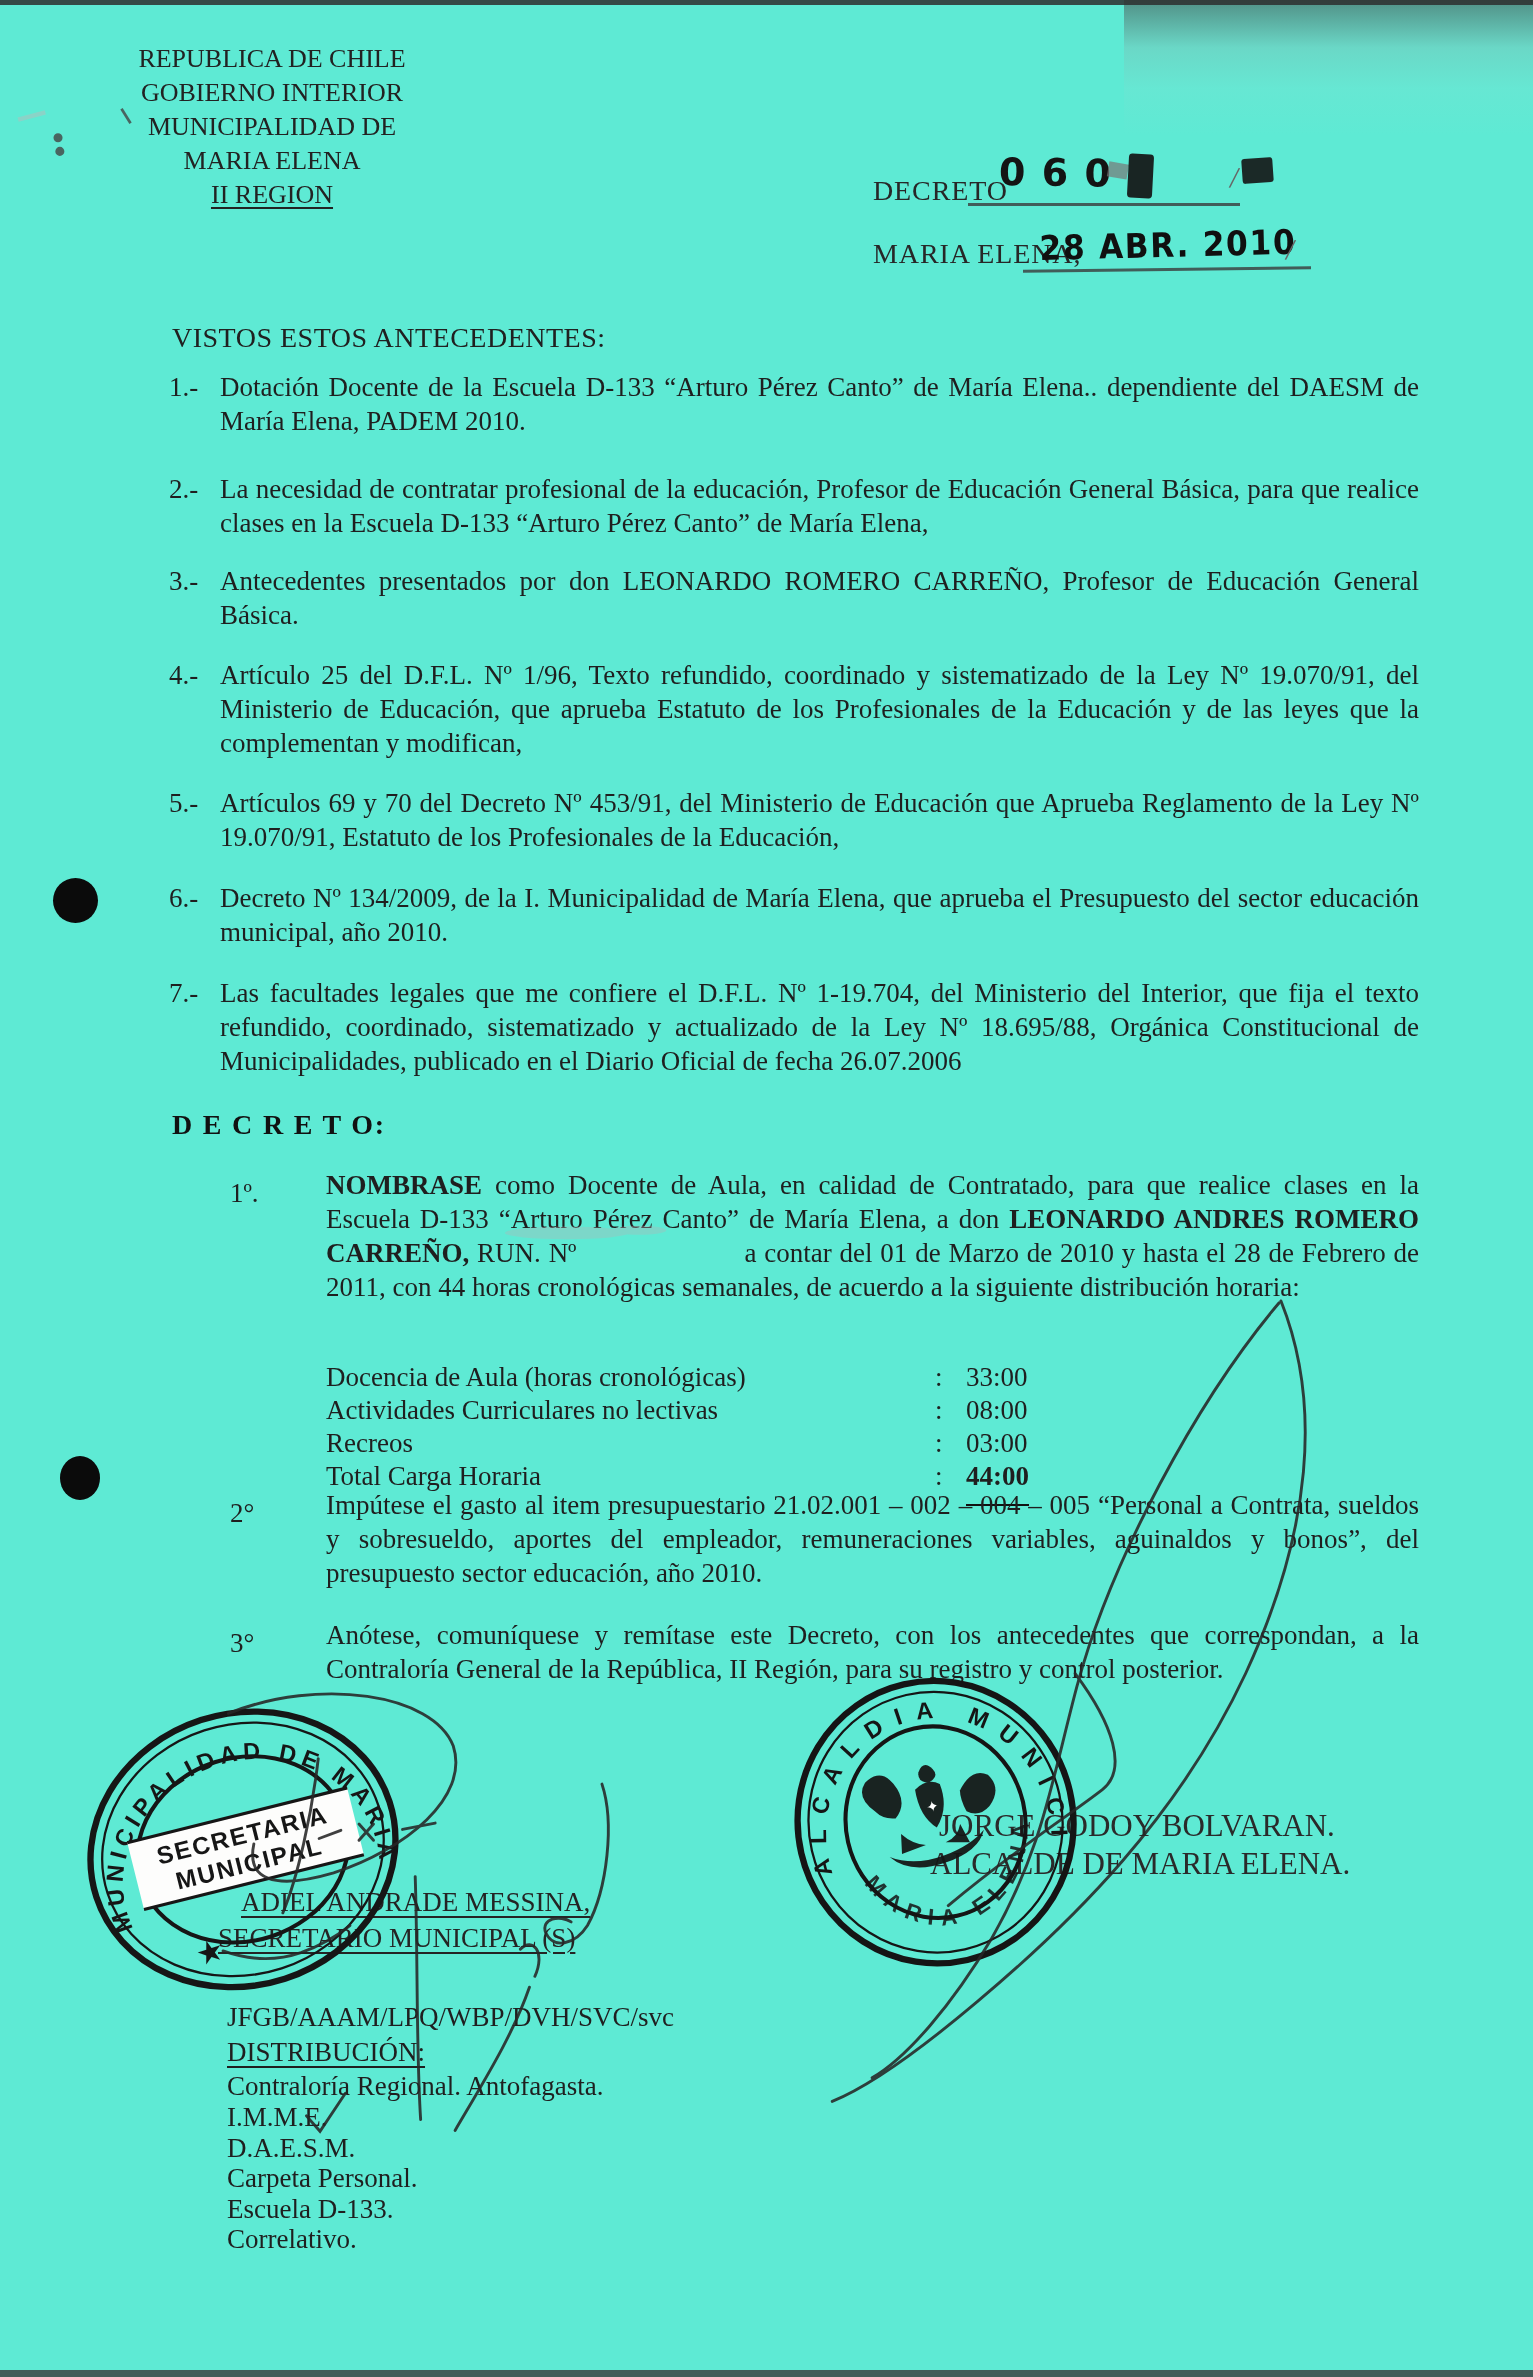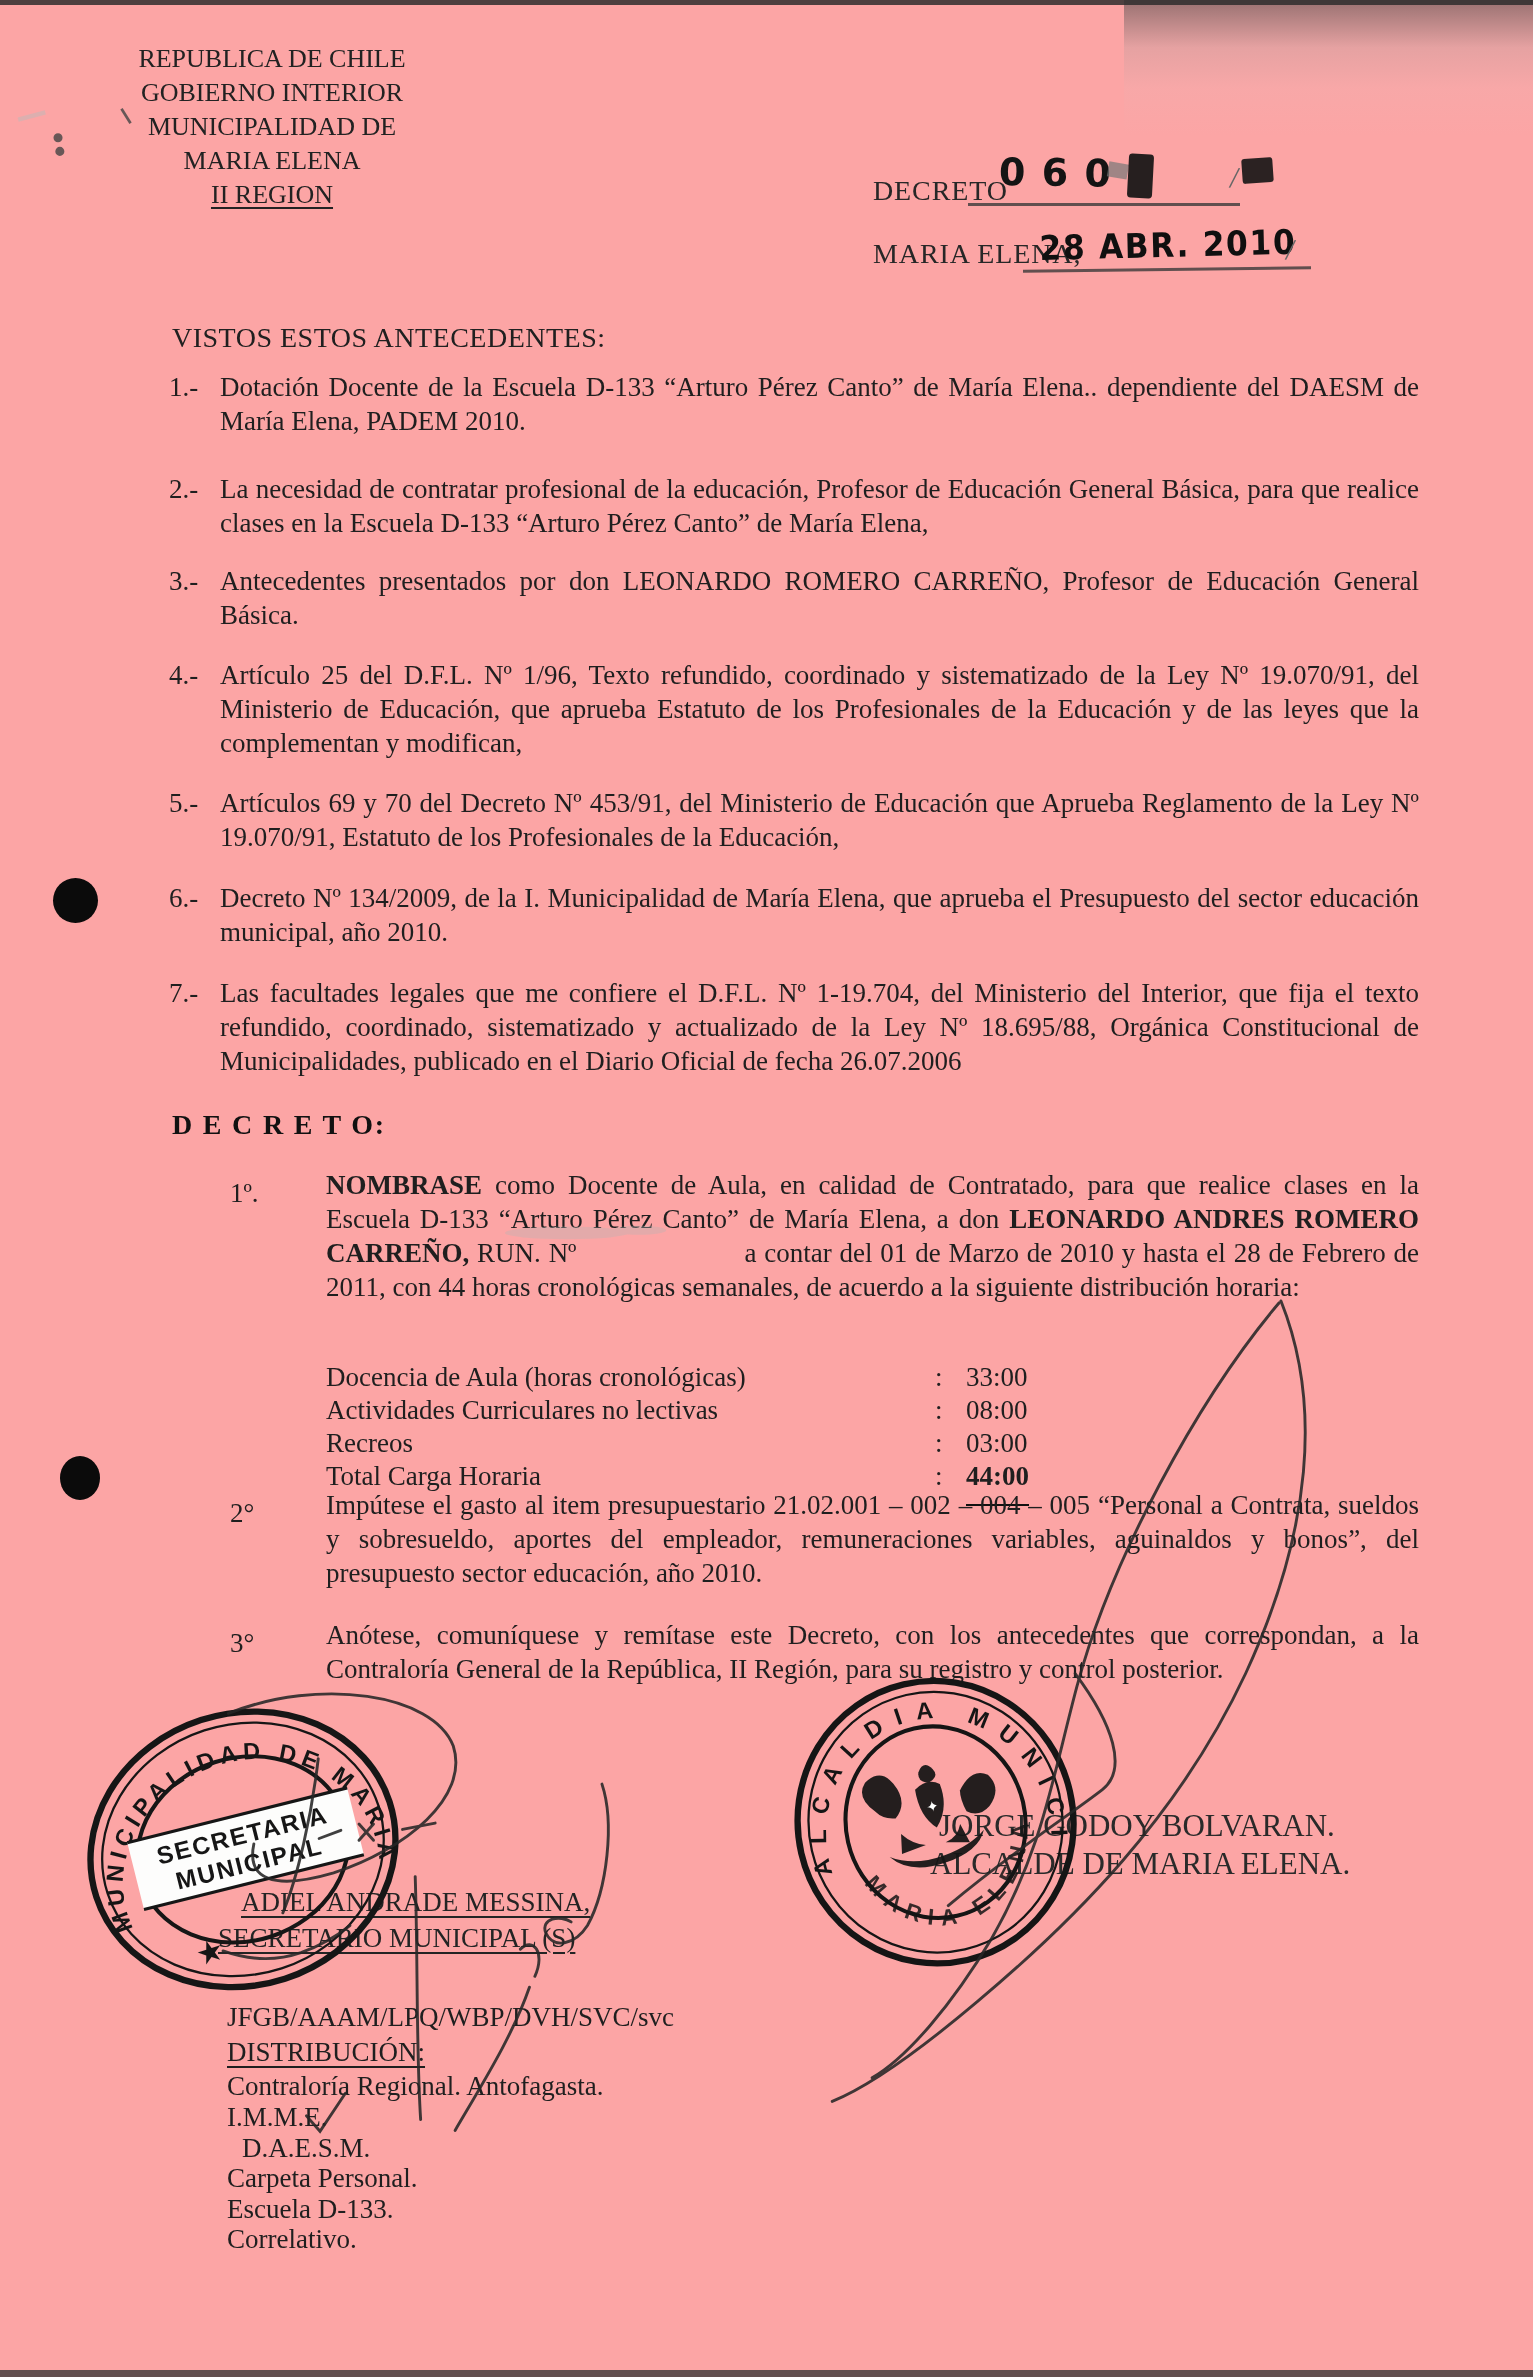--- a/index.html
+++ b/index.html
@@ -1,18 +1,18 @@
 <!DOCTYPE html>
 <html style="font-size:14.5px"><head>
 <meta charset="utf-8">
 <style>
   html,body{margin:0;padding:0;background:#e8e8e6;}
   .page{
     position:relative;width:1533px;height:2377px;margin:0 auto;
-    background:#fca5a5;overflow:hidden;
+    background:#5eead4;overflow:hidden;
     font-family:"Liberation Serif","DejaVu Serif",serif;
     color:#1d1d1d;
   }
   .abs{position:absolute;}
   .letterhead{left:136px;top:42px;width:272px;text-align:center;font-size:26px;line-height:34px;color:#222;}
   .letterhead .ul{text-decoration:underline;text-underline-offset:3.6px;}
   .fieldlabel{font-size:28px;color:#272727;letter-spacing:0.9px;}
   .rule{background:#3a3a3a;height:2.7px;opacity:.8;}
   .stampnum{font-family:"DejaVu Sans",sans-serif;font-weight:bold;font-size:38px;letter-spacing:16.3px;color:#141414;transform:rotate(1deg);}
   .datestamp{font-family:"DejaVu Sans",sans-serif;font-weight:bold;font-size:34px;letter-spacing:1.8px;color:#101010;transform:rotate(-1.4deg) scaleX(.92);transform-origin:left top;white-space:nowrap;}
@@ -138,21 +138,21 @@
 
   <div class="abs signname" style="left:241px;top:1875px;">ADIEL ANDRADE MESSINA,</div>
   <div class="abs signname" style="left:218px;top:1911px;">SECRETARIO MUNICIPAL (S)</div>
   <div class="abs mayorname" style="left:939px;top:1808px;">JORGE GODOY BOLVARAN.</div>
   <div class="abs mayorname" style="left:930px;top:1846px;">ALCALDE DE MARIA ELENA.</div>
 
   <div class="abs footer-line" style="left:227px;top:2002px;">JFGB/AAAM/LPQ/WBP/DVH/SVC/svc</div>
   <div class="abs footer-line footer-ul" style="left:227px;top:2037px;">DISTRIBUCIÓN:</div>
   <div class="abs footer-line" style="left:227px;top:2071px;">Contraloría Regional. Antofagasta.</div>
   <div class="abs footer-line" style="left:227px;top:2102px;font-family:Liberation Serif, serif;">I.M.M.E.</div>
-  <div class="abs footer-line" style="left:242px;top:2133px;text-align:right;">D.A.E.S.M.</div>
+  <div class="abs footer-line" style="left:227px;top:2133px;text-align:right;">D.A.E.S.M.</div>
   <div class="abs footer-line" style="left:227px;top:2163px;">Carpeta Personal.</div>
   <div class="abs footer-line" style="left:227px;top:2194px;">Escuela D-133.</div>
   <div class="abs footer-line" style="left:227px;top:2224px;">Correlativo.</div>
 
   <div class="abs dot" style="left:53px;top:878px;width:45px;height:45px;"></div>
   <div class="abs dot" style="left:60px;top:1456px;width:40px;height:44px;"></div>
   <div class="abs corner-shade"></div>
   <div class="abs edge-top"></div>
   <div class="abs edge-bottom"></div>
 

